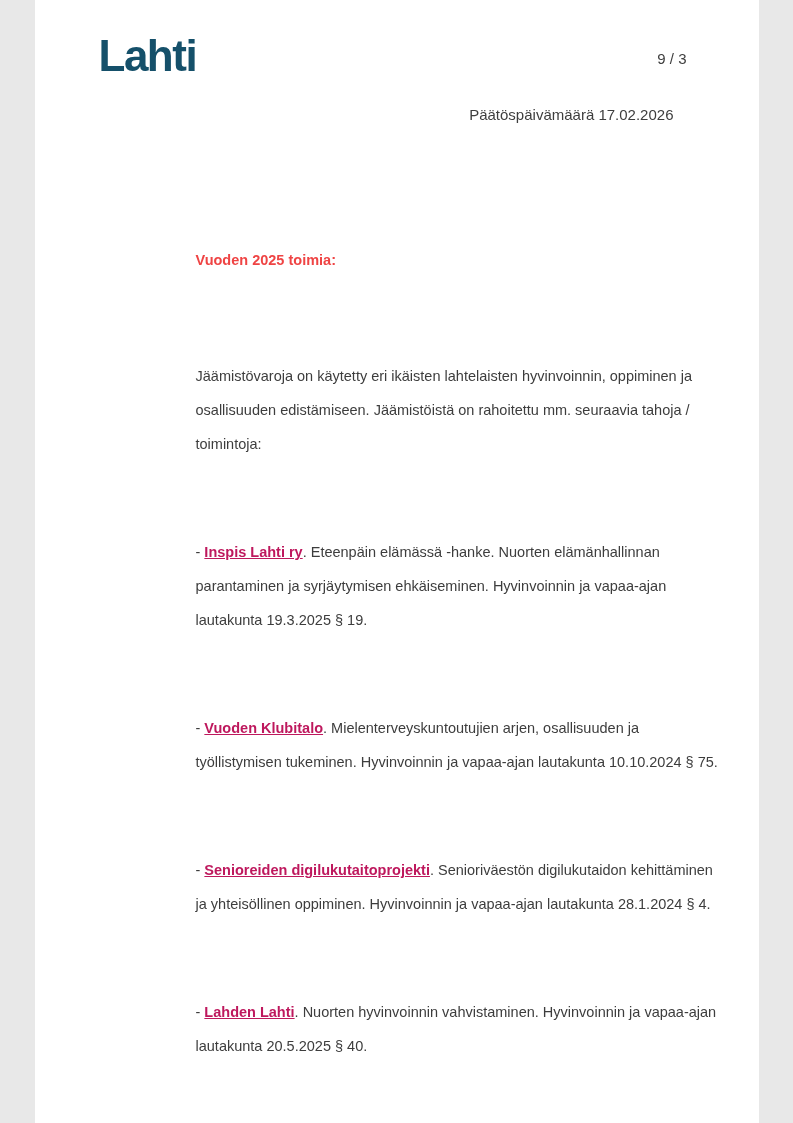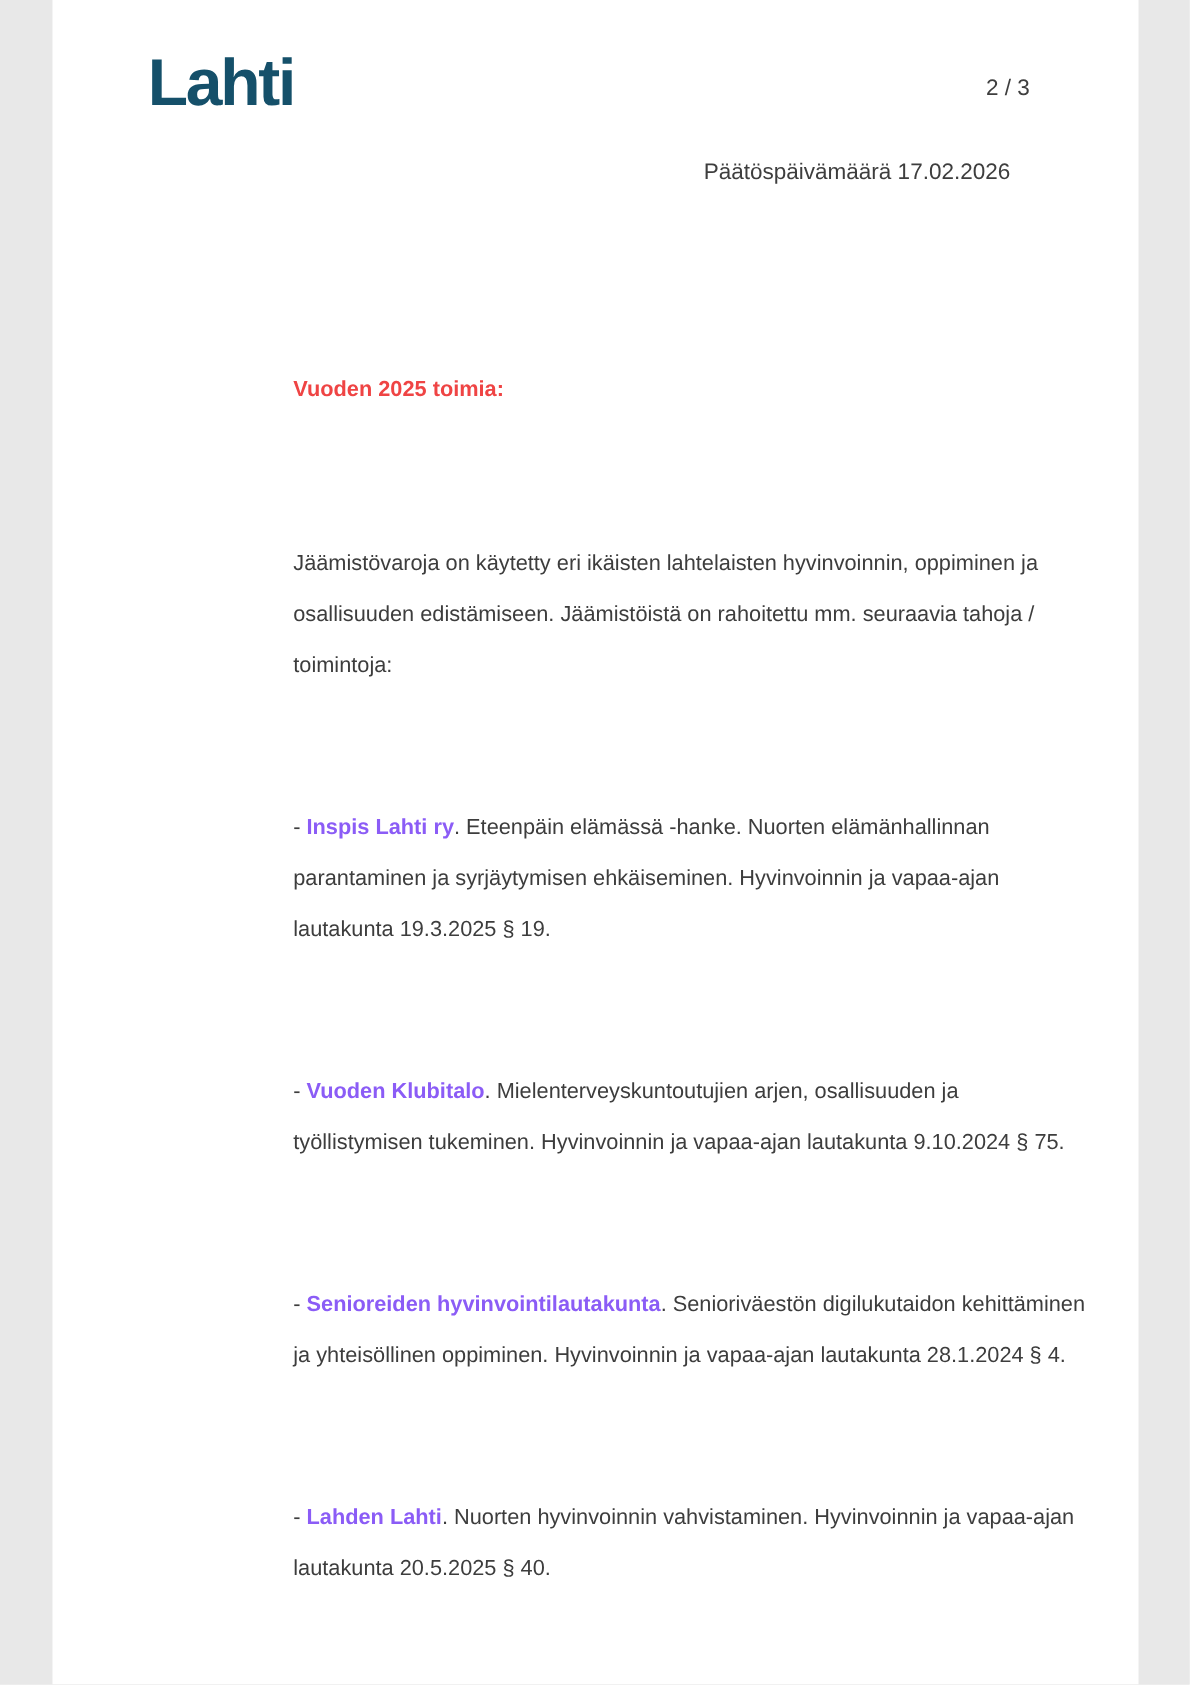--- a/index.html
+++ b/index.html
@@ -54,51 +54,52 @@
     white-space: pre-line;
   }
   .content .heading {
     font-weight: 700;
     color: #ef4444;
     margin: 0 0 14px 0;
   }
   .content p { margin: 0 0 6px 0; }
   .content .bname {
     font-weight: 700;
-    color: #8b5cf6;
+    color: #be185d;
+    text-decoration: underline;
   }
 </style>
 </head>
 <body>
 
 <div class="page">
 
   <div class="logo">Lahti</div>
 
-  <div class="page-num">2 / 3</div>
+  <div class="page-num">9 / 3</div>
 
 
   <div class="decision-date">Päätöspäivämäärä 17.02.2026</div>
 
   <div class="content">
 
     <p class="heading">Vuoden 2025 toimia:</p>
 
     <p>Jäämistövaroja on käytetty eri ikäisten lahtelaisten hyvinvoinnin, oppiminen ja
 osallisuuden edistämiseen. Jäämistöistä on rahoitettu mm. seuraavia tahoja /
 toimintoja:</p>
 
     <p><span>- </span><span class="bname">Inspis Lahti ry</span><span>. Eteenpäin elämässä -hanke. Nuorten elämänhallinnan
 parantaminen ja syrjäytymisen ehkäiseminen. Hyvinvoinnin ja vapaa-ajan
 lautakunta 19.3.2025 § 19.</span></p>
 
     <p><span>- </span><span class="bname">Vuoden Klubitalo</span><span>. Mielenterveyskuntoutujien arjen, osallisuuden ja
-työllistymisen tukeminen. Hyvinvoinnin ja vapaa-ajan lautakunta 9.10.2024 § 75.</span></p>
+työllistymisen tukeminen. Hyvinvoinnin ja vapaa-ajan lautakunta 10.10.2024 § 75.</span></p>
 
-    <p><span>- </span><span class="bname">Senioreiden hyvinvointilautakunta</span><span>. Senioriväestön digilukutaidon kehittäminen
+    <p><span>- </span><span class="bname">Senioreiden digilukutaitoprojekti</span><span>. Senioriväestön digilukutaidon kehittäminen
 ja yhteisöllinen oppiminen. Hyvinvoinnin ja vapaa-ajan lautakunta 28.1.2024 § 4.</span></p>
 
     <p><span>- </span><span class="bname">Lahden Lahti</span><span>. Nuorten hyvinvoinnin vahvistaminen. Hyvinvoinnin ja vapaa-ajan
 lautakunta 20.5.2025 § 40.</span></p>
 
     
 
     
 
     

